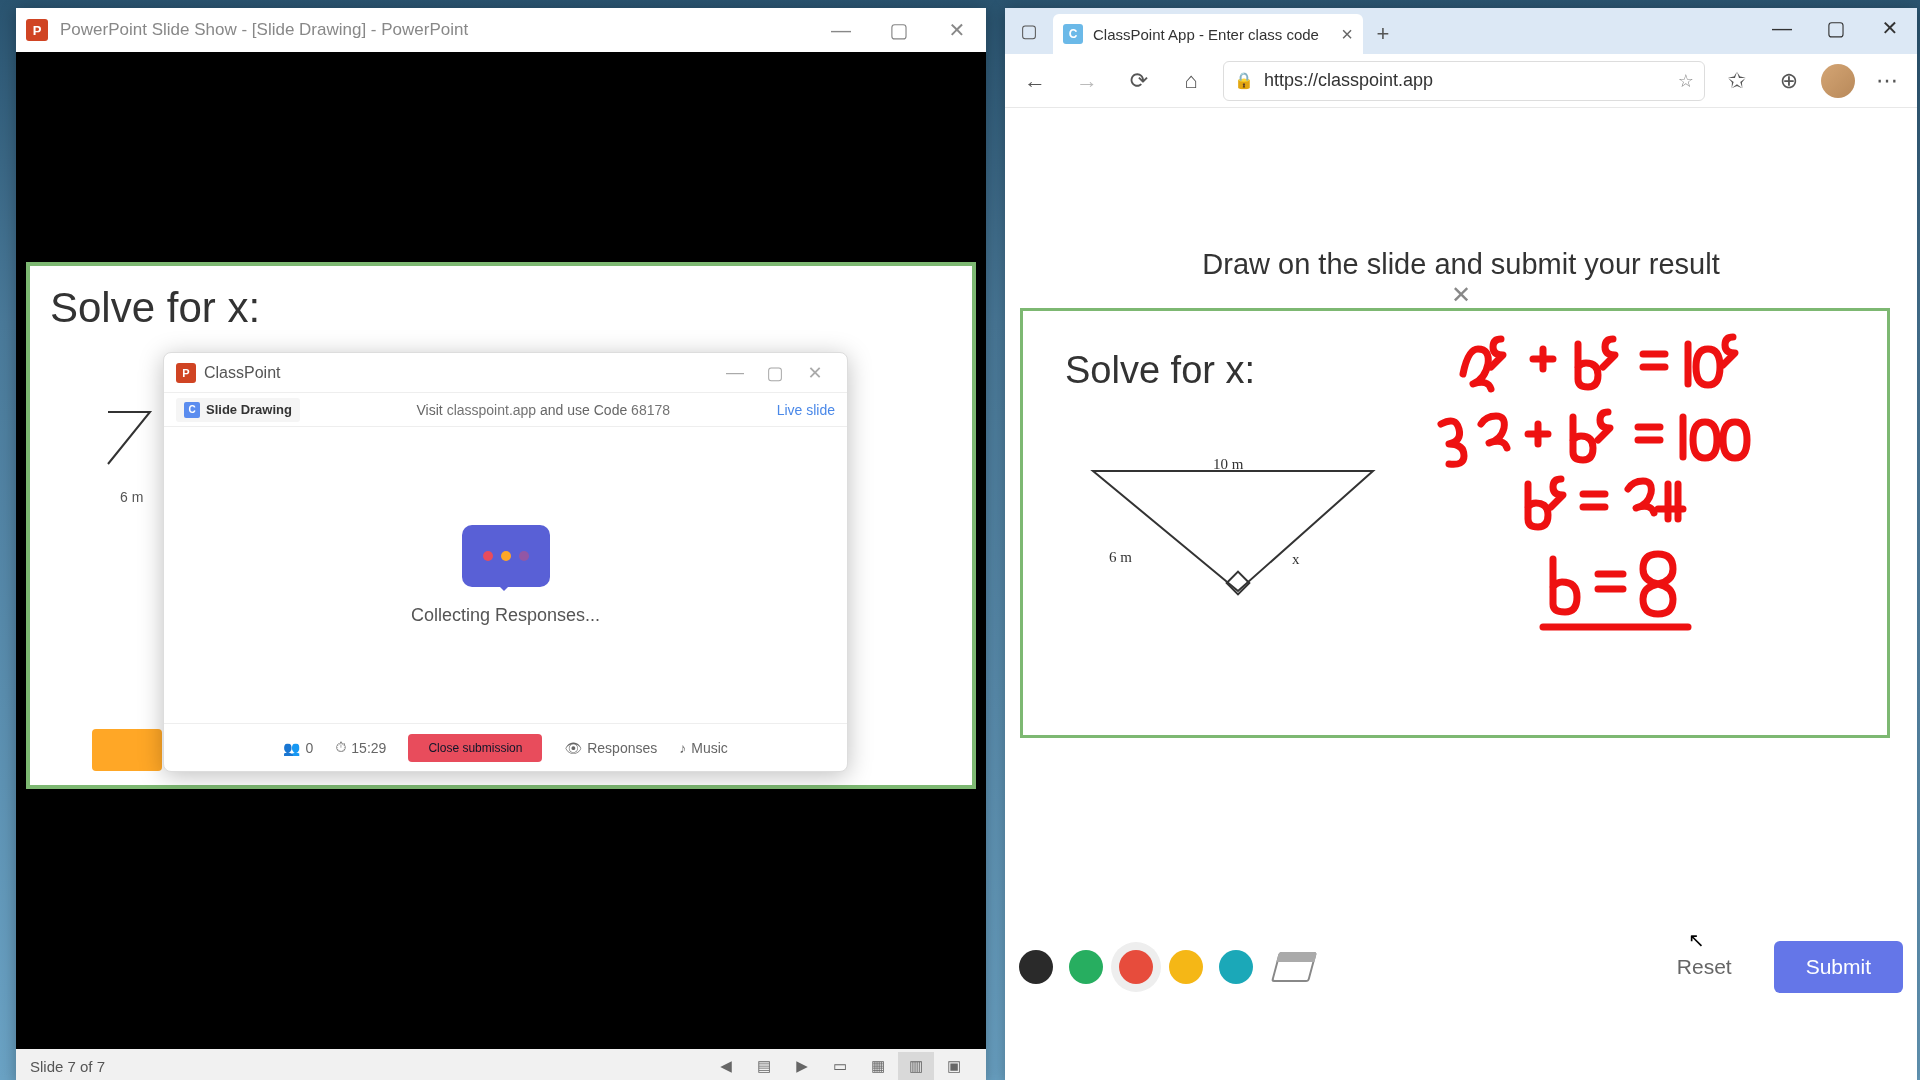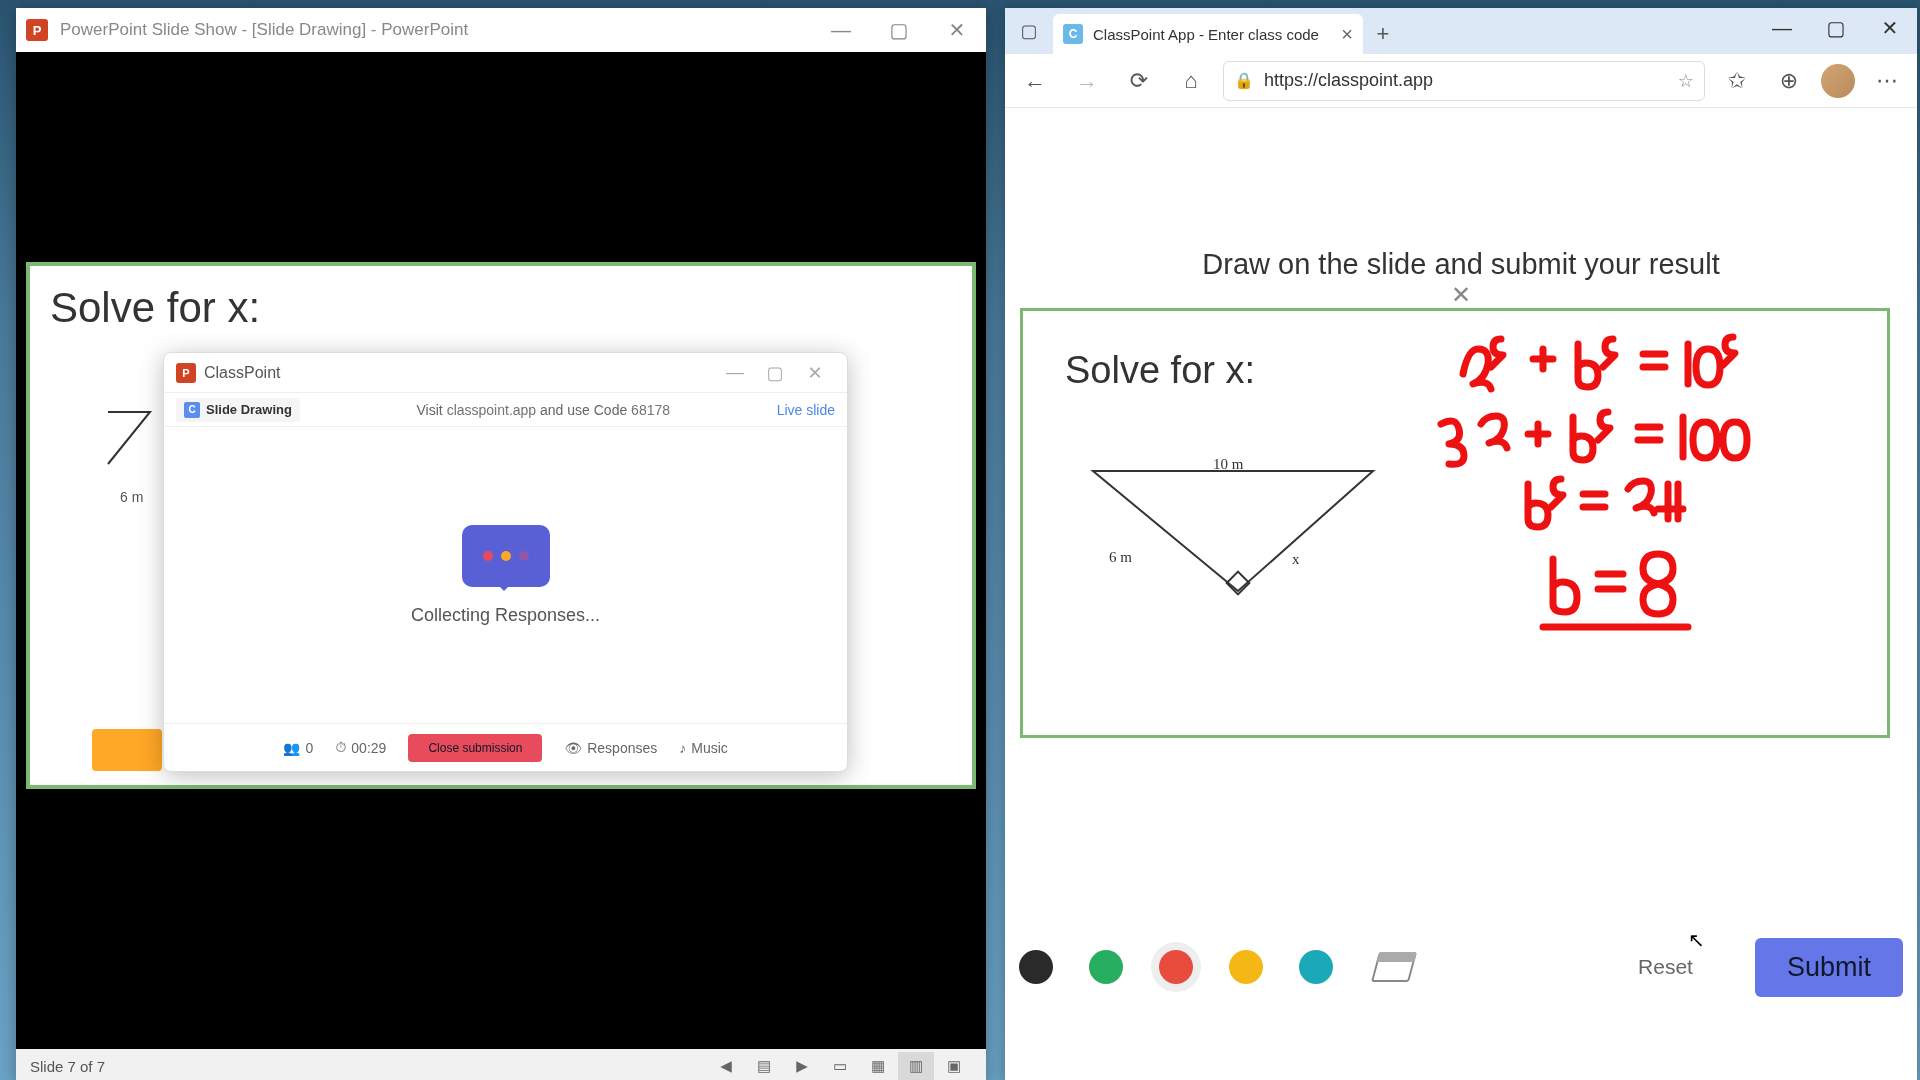--- a/index.html
+++ b/index.html
@@ -77,28 +77,28 @@
 
 .canvas { position: absolute; left: 15px; top: 200px; width: 870px; height: 430px; border: 3px solid #7db872; background: #fff; }
 .solve-label { position: absolute; left: 42px; top: 38px; font-size: 38px; color: #333; }
 .triangle-svg { position: absolute; left: 60px; top: 140px; }
 .tri-lbl { position: absolute; font-size: 15px; color: #333; font-family: Liberation Serif, serif; }
 .t10m { left: 190px; top: 145px; }
 .t6m { left: 86px; top: 238px; }
 .tx { left: 269px; top: 240px; }
 .handwriting { position: absolute; left: 410px; top: 8px; }
 
-.pen-row { position: absolute; left: 14px; top: 830px; right: 14px; height: 58px; display: flex; align-items: center; gap: 36px; }
+.pen-row { position: absolute; left: 14px; top: 830px; right: 14px; height: 58px; display: flex; align-items: center; gap: 16px; }
 .pen { width: 34px; height: 34px; border-radius: 50%; }
 .pen-black { background: #2a2a2a; } .pen-green { background: #27ae60; } .pen-red { background: #e74c3c; box-shadow: 0 0 0 8px #eee; border-radius: 50%; } .pen-yellow { background: #f5b716; } .pen-cyan { background: #1ba8b8; }
 .eraser { width: 38px; height: 30px; border: 2px solid #888; transform: skewX(-15deg); border-radius: 3px; margin-left: 6px; position: relative; }
 .eraser:before { content:''; position:absolute; top:-2px; left:-2px; right:-2px; height:10px; background:#aaa; border-radius:3px 3px 0 0; }
 .spacer { flex: 1; }
 .reset-btn { padding: 14px 26px; font-size: 21px; color: #666; background: transparent; border: none; border-radius: 6px; }
-.submit-btn { padding: 14px 32px; font-size: 27px; color: #0f172a; background: #6476e8; border: none; border-radius: 6px; }
+.submit-btn { padding: 14px 32px; font-size: 21px; color: #ffffff; background: #6476e8; border: none; border-radius: 6px; }
 
 .cursor { position: absolute; left: 1688px; top: 928px; font-size: 20px; color: #000; pointer-events: none; z-index: 999; }
 </style>
 </head>
 <body>
 
 <div class="pp-window">
   <div class="pp-titlebar">
     <div class="pp-icon">P</div>
     <div class="pp-title">PowerPoint Slide Show - [Slide Drawing] - PowerPoint</div>
@@ -151,21 +151,21 @@
         </div>
         <div class="collecting">Collecting Responses...</div>
       </div>
       <div class="cp-footer">
         <div class="ft-item">
             <span>👥</span>
             <span>0</span>
           </div>
         <div class="ft-item">
             <span>⏱</span>
-            <span>00:29</span>
+            <span>15:29</span>
           </div>
         <button class="close-sub">Close submission</button>
         <div class="ft-item">
             <span>👁</span>
             <span>Responses</span>
           </div>
         <div class="ft-item">
             <span>♪</span>
             <span>Music</span>
           </div>

